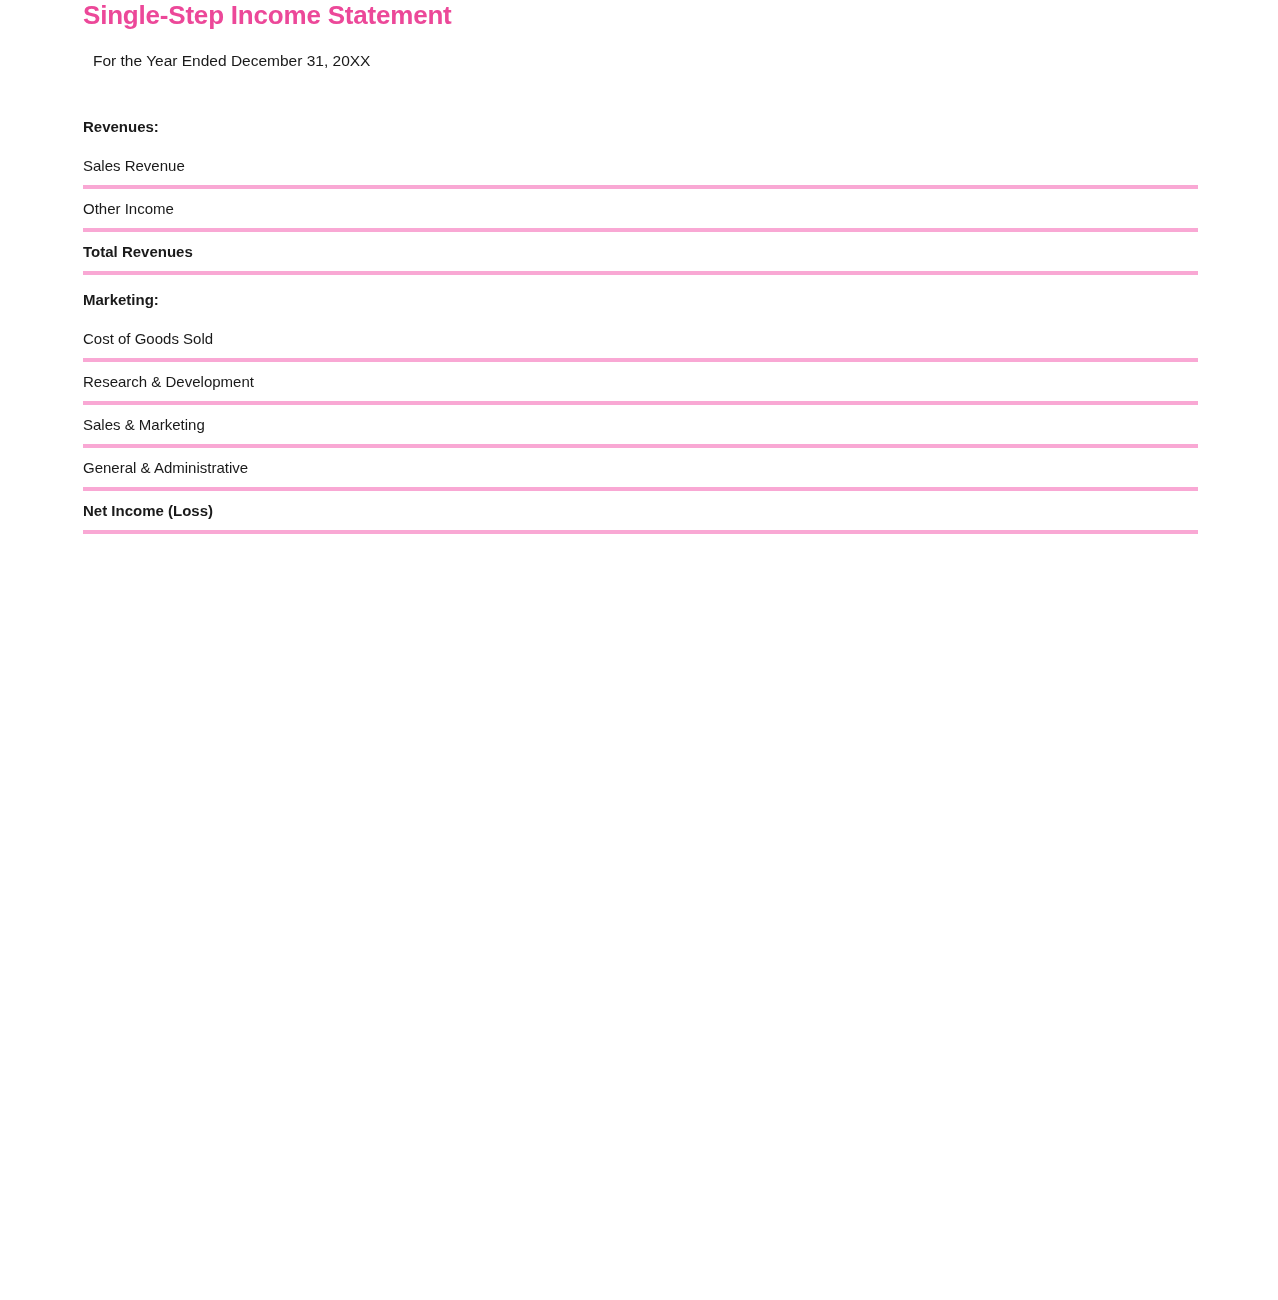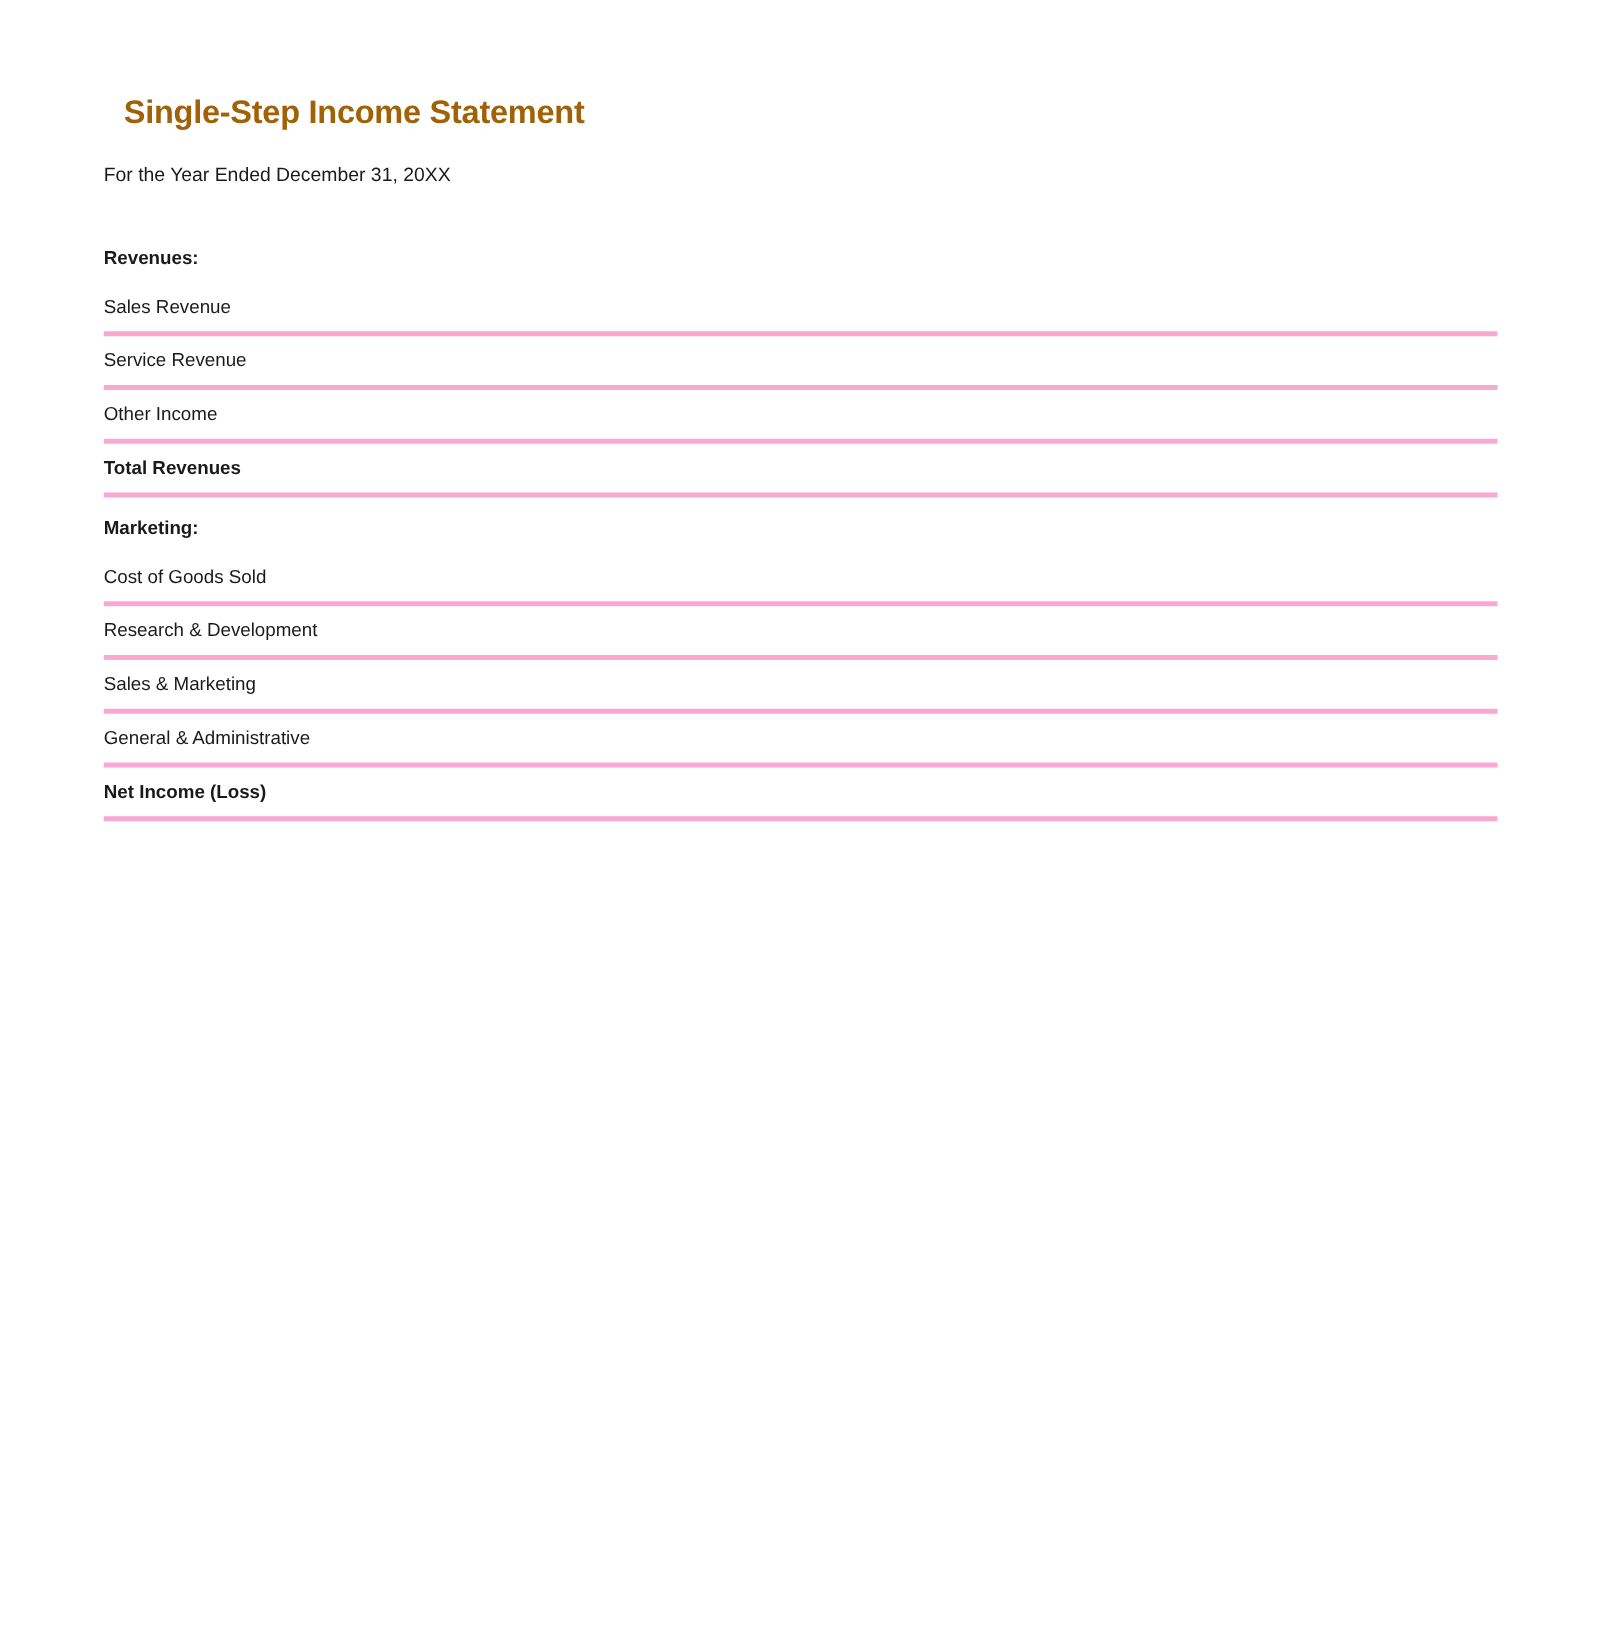--- a/index.html
+++ b/index.html
@@ -28,32 +28,31 @@
     position: absolute;
     left: 83px;
     top: 0;
     width: 1115px;
   }
 
   .doc-title {
     font-size: 26px;
     font-weight: bold;
     letter-spacing: -0.2px;
-    color: #a16207;
-    margin: 16px;
-    padding-top: 58px;
+    color: #ec4899;
+    margin: 0;
     line-height: 30px;
     white-space: nowrap;
   }
 
   .doc-subtitle {
     font-size: 15.5px;
     font-weight: normal;
     color: #1a1a1a;
-    margin: 0;
+    margin: 10px;
     padding-top: 11px;
     line-height: 19px;
     white-space: nowrap;
   }
 
   .statement-table {
     margin-top: 37px;
     width: 1115px;
     border-collapse: collapse;
     table-layout: fixed;
@@ -124,24 +123,20 @@
         <tr class="section-header">
           <td class="col-label">Revenues:</td>
           <td class="col-amount"></td>
         </tr>
 
         <tr>
           <td class="col-label">Sales Revenue</td>
           <td class="col-amount amount-empty"></td>
         </tr>
 
-        <tr>
-          <td class="col-label">Service Revenue</td>
-          <td class="col-amount amount-empty"></td>
-        </tr>
 
         <tr>
           <td class="col-label">Other Income</td>
           <td class="col-amount amount-empty"></td>
         </tr>
 
         <tr class="total-row">
           <td class="col-label">Total Revenues</td>
           <td class="col-amount amount-empty"></td>
         </tr>

